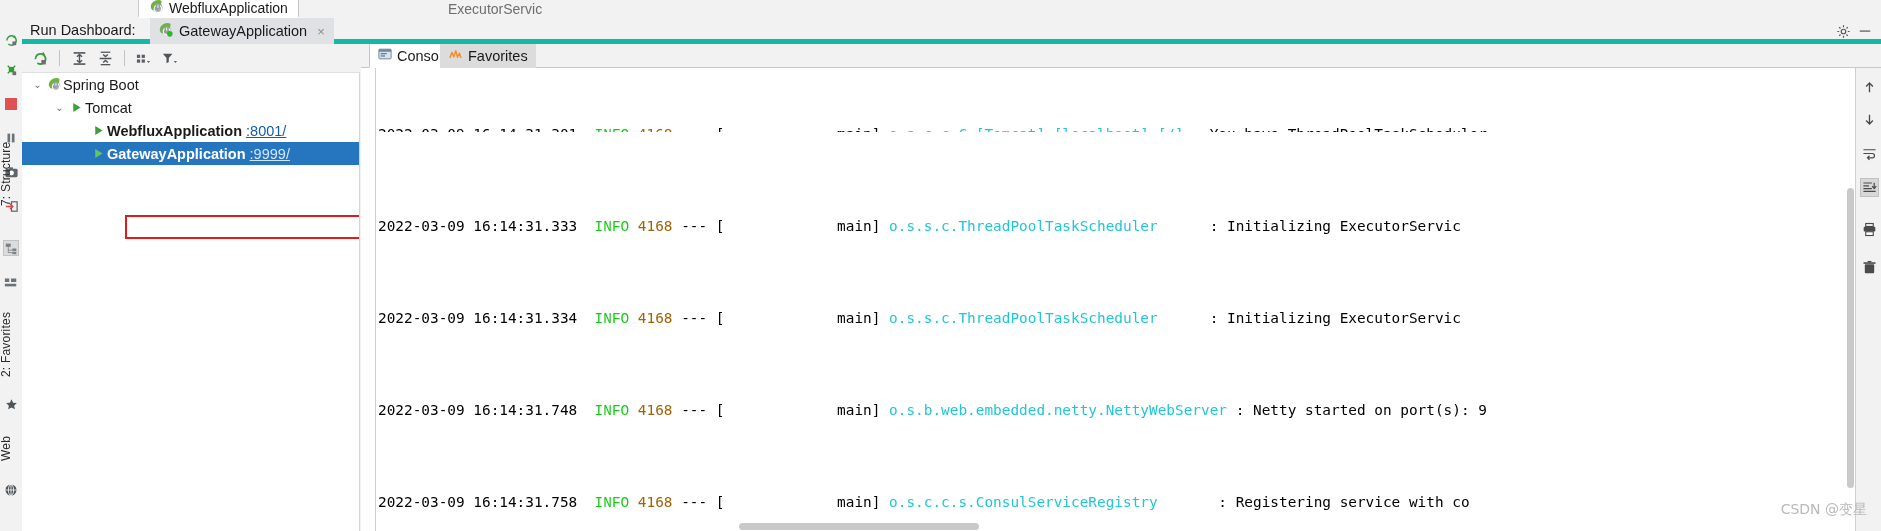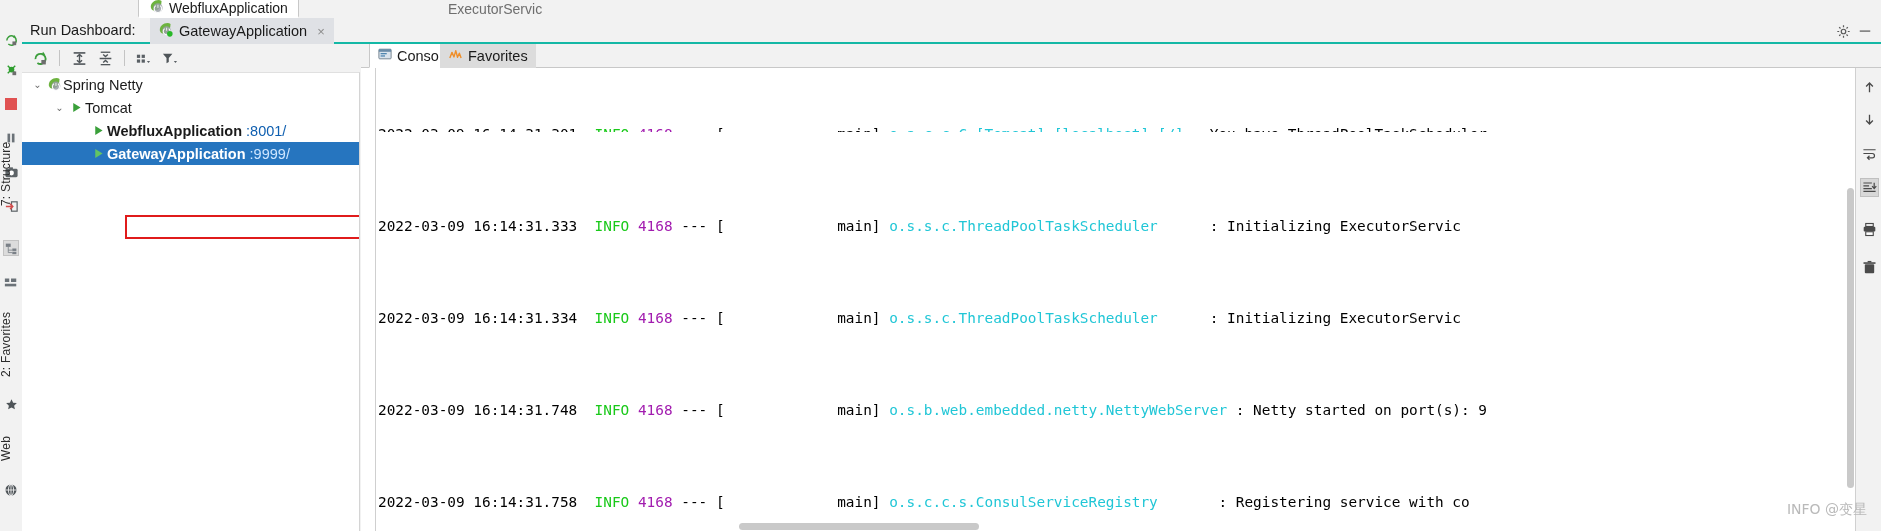--- a/index.html
+++ b/index.html
@@ -61,21 +61,21 @@
     width: 16px; height: 16px;
     display: flex; align-items: center; justify-content: center;
     font-size: 13px; color: #3c3c3c;
   }
 
   
   .rd-header {
     position: absolute; left: 22px; top: 18px;
     width: 1859px; height: 26px;
     background: #f2f2f2;
-    border-bottom: 2px solid #14b8a6;
+    border-bottom: 5px solid #14b8a6;
     box-sizing: border-box;
   }
   .rd-title {
     position: absolute; left: 8px; top: 4px;
     font-size: 14.5px; color: #1a1a1a;
   }
   .rd-tab {
     position: absolute; left: 128px; top: 0;
     height: 26px;
     display: flex; align-items: center; gap: 6px;
@@ -134,21 +134,21 @@
     font-size: 10px; color: #6e6e6e;
     flex: 0 0 auto;
   }
   .tw-icon {
     width: 18px; height: 16px;
     display: flex; align-items: center; justify-content: center;
     flex: 0 0 auto;
   }
   .tw-label { font-weight: normal; }
   .tw-label.bold { font-weight: bold; }
-  .tw-port { color: #0f5fb0; margin-left: 4px; }
+  .tw-port { color: #0f5fb0; text-decoration: underline; margin-left: 4px; }
   .tree-row.selected .tw-port { color: #cfe6ff; }
   .redbox {
     position: absolute;
     left: 103px; top: 142px;
     width: 255px; height: 24px;
     border: 2px solid #e01b1b;
     box-sizing: border-box;
     pointer-events: none;
   }
 
@@ -195,22 +195,22 @@
     position: absolute; left: 17px; top: 0;
     width: 1480px;
     font-family: "DejaVu Sans Mono", "Liberation Mono", monospace;
     font-size: 14.4px;
     line-height: 23px;
     white-space: pre;
     color: #000000;
   }
   .ll { height: 23px; }
   .ll.clipped-top { height: 9px; overflow: hidden; line-height: 23px; position: relative; top: -14px; }
-  .lv-info { color: #19c919; }
-  .lv-pid { color: #a21caf; }
+  .lv-info { color: #19c919; font-family: Liberation Mono, monospace; }
+  .lv-pid { color: #a16207; }
   .lv-logger { color: #20c6d6; }
   .lv-plain { color: #000000; }
 
   
   .console-rail {
     position: absolute; right: 0; top: 24px;
     width: 26px; height: 463px;
     background: #f2f2f2;
     border-left: 1px solid #d0d0d0;
     box-sizing: border-box;
@@ -425,21 +425,21 @@
     <div class="tree-row" style="padding-left:8px;">
       <span class="tw-arrow">⌄</span>
       <span class="tw-icon">
         <svg width="15" height="15" viewBox="0 0 16 16">
           <path d="M13.4 2.2c-2.1-2-6.6-1.2-9.3 1.2C1.8 5.4 1.3 8.6 2.6 10.6c1.2 1.9 4.2 2.3 6.6.9 2.6-1.5 4.1-4.6 4.2-9.3z" fill="#6db33f"></path>
           <circle cx="9.5" cy="9.5" r="4.7" fill="#9aa0a6" opacity="0.85"></circle>
           <rect x="9.1" y="6.3" width="0.9" height="3.2" fill="#fff"></rect>
           <path d="M7.4 7.2a3.8 3.8 0 1 0 4.3 0" stroke="#fff" stroke-width="1.1" fill="none"></path>
         </svg>
       </span>
-      <span class="tw-label">Spring Netty</span>
+      <span class="tw-label">Spring Boot</span>
     </div>
 
     <div class="tree-row" style="padding-left:30px;">
       <span class="tw-arrow">⌄</span>
       <span class="tw-icon">
         <svg width="13" height="13" viewBox="0 0 16 16">
             <path d="M4 2.4l9 5.6-9 5.6z" fill="#3aa03a"></path>
           </svg>
       </span>
       <span class="tw-label">Tomcat</span>
@@ -570,14 +570,14 @@
       <div class="cr-btn" style="top:190px;">
         <svg width="15" height="15" viewBox="0 0 16 16">
             <rect x="3" y="4.4" width="10" height="9.6" rx="1" fill="#4a4a4a"></rect>
             <rect x="1.6" y="2.4" width="12.8" height="1.7" fill="#4a4a4a"></rect>
             <rect x="6" y="1" width="4" height="1.6" fill="#4a4a4a"></rect>
           </svg>
       </div>
     </div>
   </div>
 
-  <div class="watermark">INFO @变星</div>
+  <div class="watermark">CSDN @变星</div>
 </div>
 
 </body></html>

